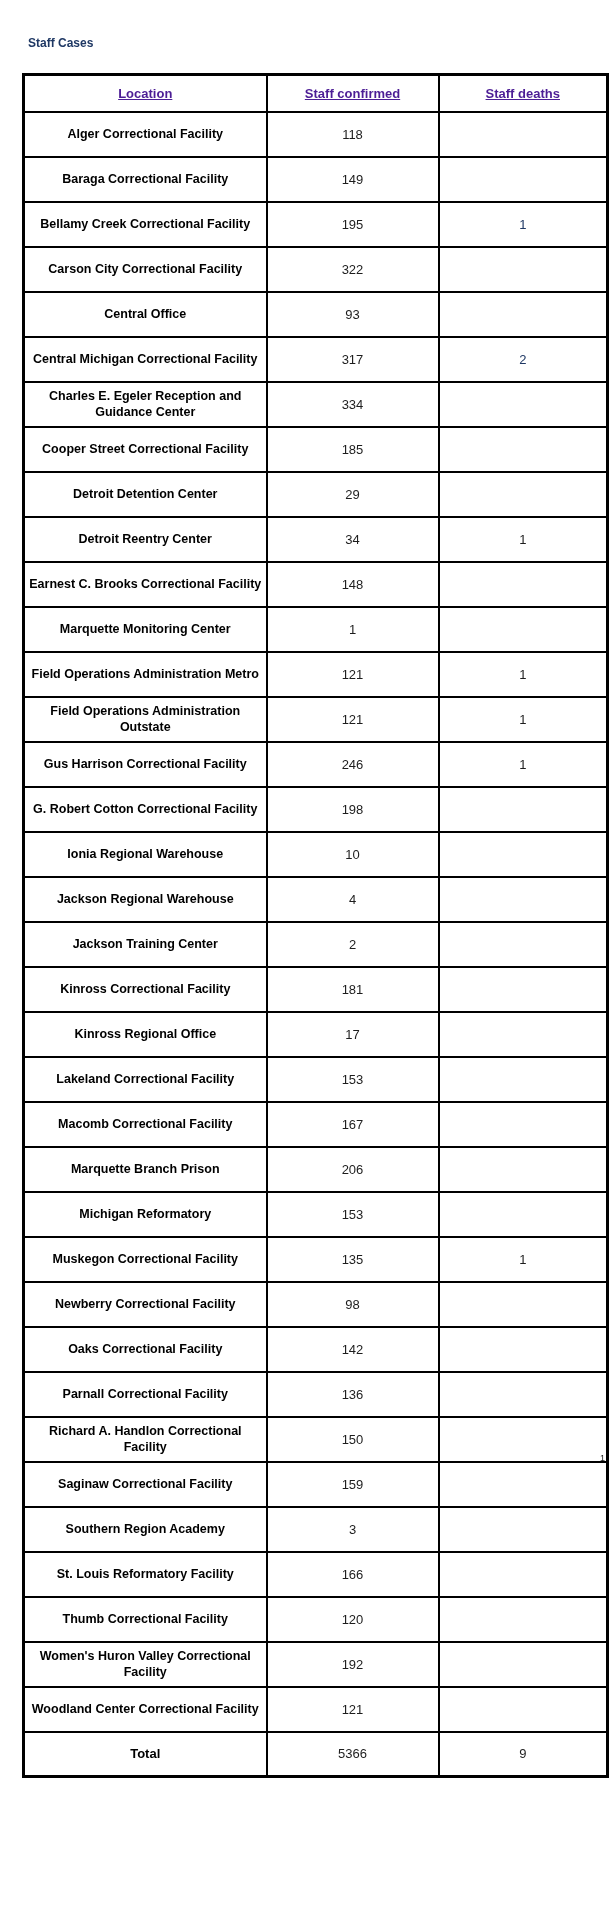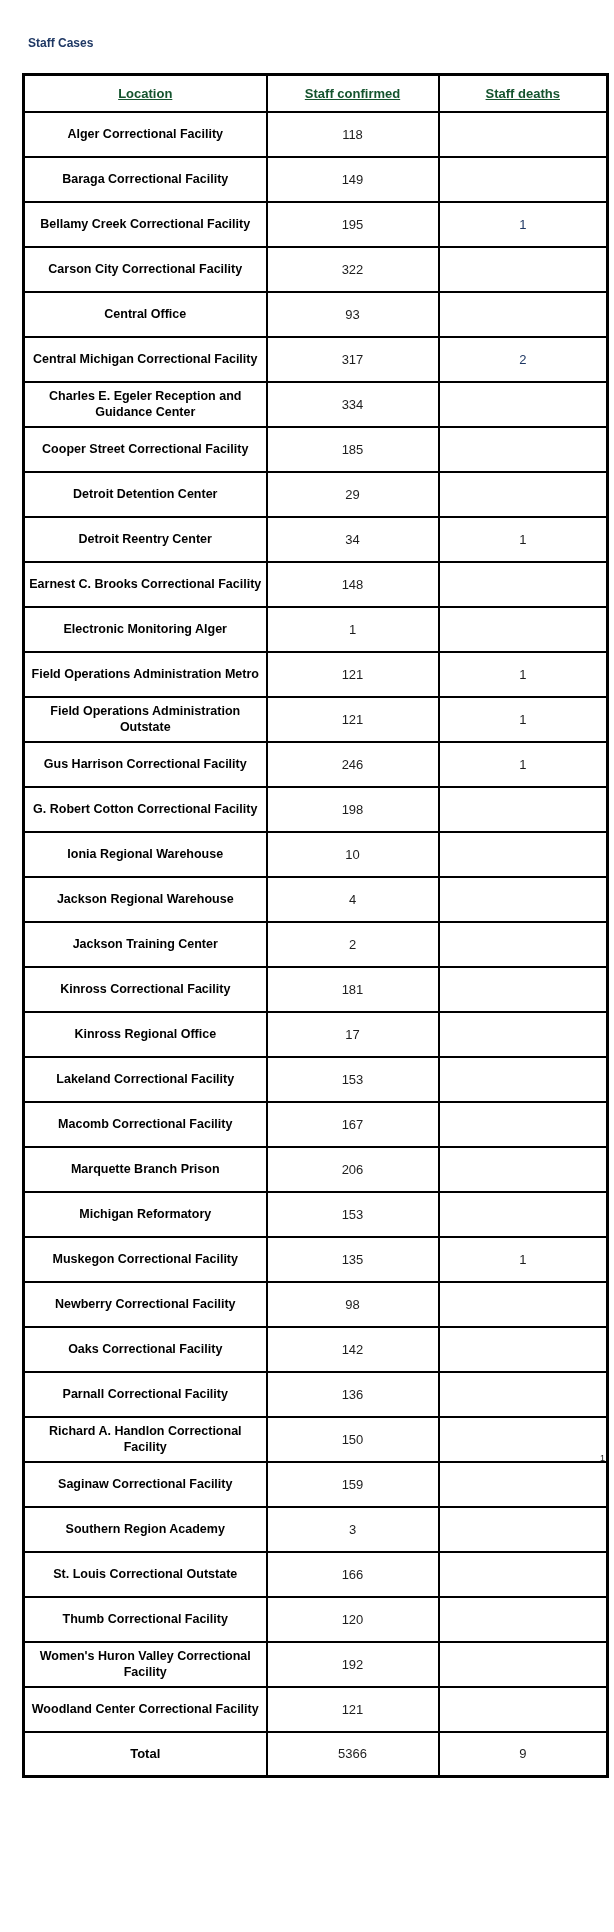--- a/index.html
+++ b/index.html
@@ -37,21 +37,21 @@
     border: 2px solid #000000;
     text-align: center;
     vertical-align: middle;
     overflow: hidden;
   }
 
   .staff-table thead tr { height: 23px; }
   .staff-table th {
     font-size: 13px;
     font-weight: bold;
-    color: #14532d;
+    color: #4c1d95;
     text-decoration: underline;
     padding: 10px 2px;
   }
 
   .staff-table tbody tr { height: 45px; }
   .staff-table td.loc {
     font-weight: bold;
     color: #000000;
     font-size: 12.5px;
     line-height: 1.25;
@@ -148,21 +148,21 @@
         <td class="loc">Detroit Reentry Center</td>
         <td class="num">34</td>
         <td class="num">1</td>
       </tr>
       <tr>
         <td class="loc">Earnest C. Brooks Correctional Facility</td>
         <td class="num">148</td>
         <td class="num"></td>
       </tr>
       <tr>
-        <td class="loc">Electronic Monitoring Alger</td>
+        <td class="loc">Marquette Monitoring Center</td>
         <td class="num">1</td>
         <td class="num"></td>
       </tr>
       <tr>
         <td class="loc">Field Operations Administration Metro</td>
         <td class="num">121</td>
         <td class="num">1</td>
       </tr>
       <tr>
         <td class="loc">Field Operations Administration Outstate</td>
@@ -255,21 +255,21 @@
         <td class="loc">Saginaw Correctional Facility</td>
         <td class="num">159</td>
         <td class="num"></td>
       </tr>
       <tr>
         <td class="loc">Southern Region Academy</td>
         <td class="num">3</td>
         <td class="num"></td>
       </tr>
       <tr>
-        <td class="loc">St. Louis Correctional Outstate</td>
+        <td class="loc">St. Louis Reformatory Facility</td>
         <td class="num">166</td>
         <td class="num"></td>
       </tr>
       <tr>
         <td class="loc">Thumb Correctional Facility</td>
         <td class="num">120</td>
         <td class="num"></td>
       </tr>
       <tr>
         <td class="loc">Women's Huron Valley Correctional Facility</td>

